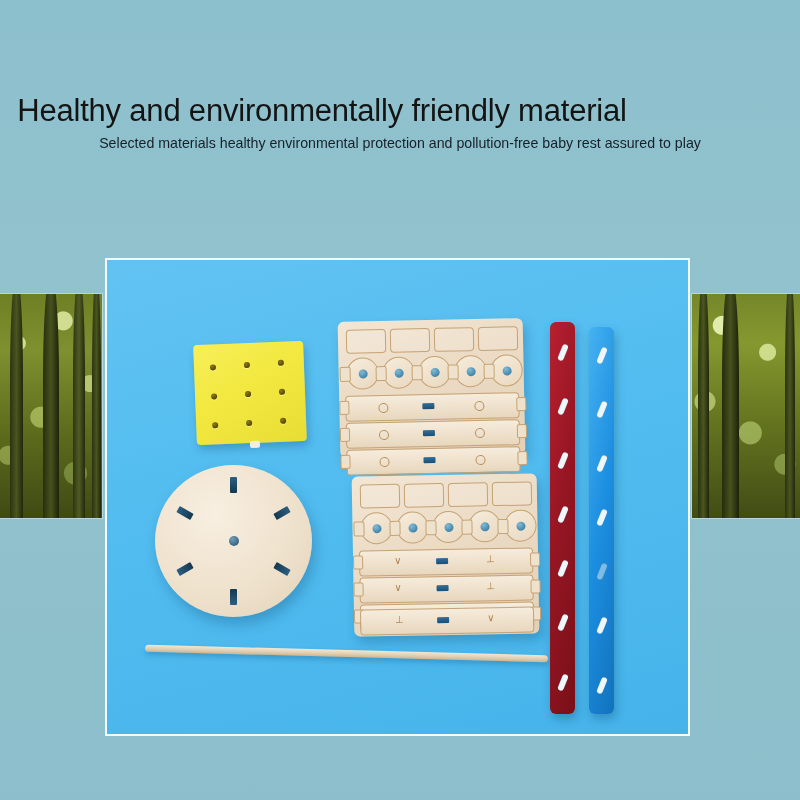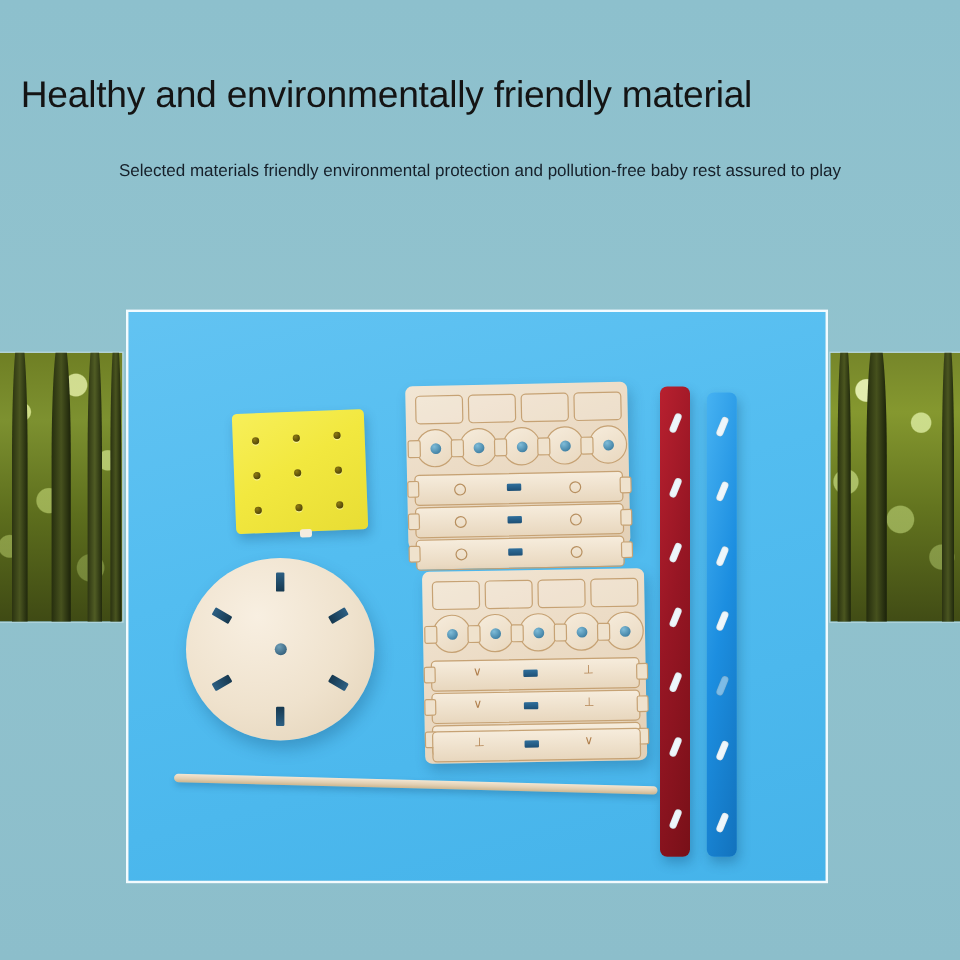--- a/index.html
+++ b/index.html
@@ -9,21 +9,21 @@
     background:#8fc0cc;
   }
   #page{
     position:relative;width:800px;height:800px;
     background:linear-gradient(180deg,#8dc0cd 0%,#92c3ce 45%,#8cbecb 100%);
     overflow:hidden;
   }
 
   
   .headline{
-    position:absolute;left:0;top:60px;width:644px;text-align:center;
+    position:absolute;left:0;top:92px;width:644px;text-align:center;
     font-size:31px;line-height:38px;color:#141414;letter-spacing:-0.2px;
     font-weight:400;white-space:nowrap;
   }
   .subhead{
     position:absolute;left:0;top:133px;width:800px;text-align:center;
     font-size:14.2px;line-height:20px;color:#16202a;white-space:nowrap;
   }
 
   
   .forest{
@@ -150,21 +150,21 @@
     background:#eef7fc;border-radius:3px;transform:rotate(22deg);
     box-shadow:inset 0 0 1px rgba(0,0,0,.3);
   }
 </style>
 </head>
 <body>
 
 <div id="page">
 
   <div class="headline">Healthy and environmentally friendly material</div>
-  <div class="subhead">Selected materials friendly environmental protection and pollution-free baby rest assured to play</div>
+  <div class="subhead">Selected materials healthy environmental protection and pollution-free baby rest assured to play</div>
 
   <div class="forest forest-left">
     <div class="forest-inner" style="background:linear-gradient(180deg,#6f7f24 0%,#7d9130 25%,#5d6e1d 60%,#3f4a14 100%);">
       <div class="canopy" style="background:
              radial-gradient(circle at 18% 22%,rgba(222,236,150,.85) 0 7px,transparent 8px),
              radial-gradient(circle at 62% 12%,rgba(232,242,170,.8) 0 9px,transparent 10px),
              radial-gradient(circle at 88% 40%,rgba(210,228,140,.7) 0 8px,transparent 9px),
              radial-gradient(circle at 40% 55%,rgba(198,218,120,.6) 0 10px,transparent 11px),
              radial-gradient(circle at 8% 72%,rgba(180,200,104,.55) 0 9px,transparent 10px),
              radial-gradient(circle at 74% 80%,rgba(160,182,92,.5) 0 11px,transparent 12px);"></div>

